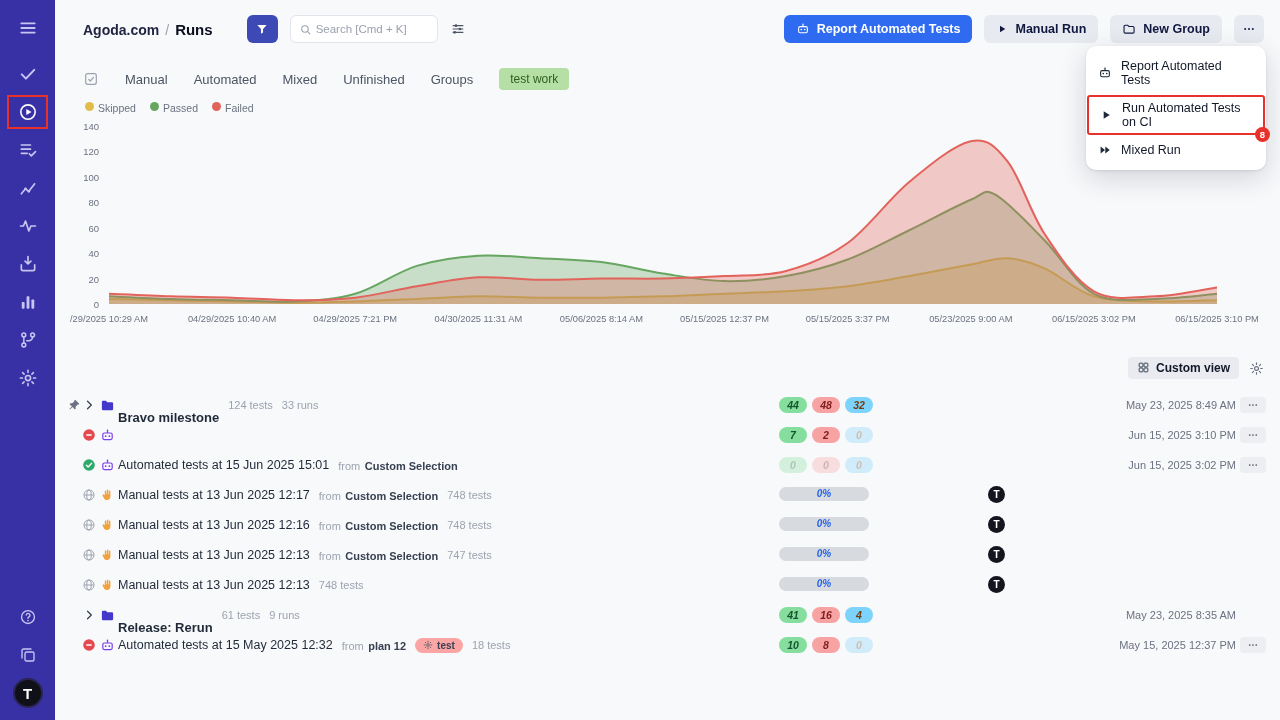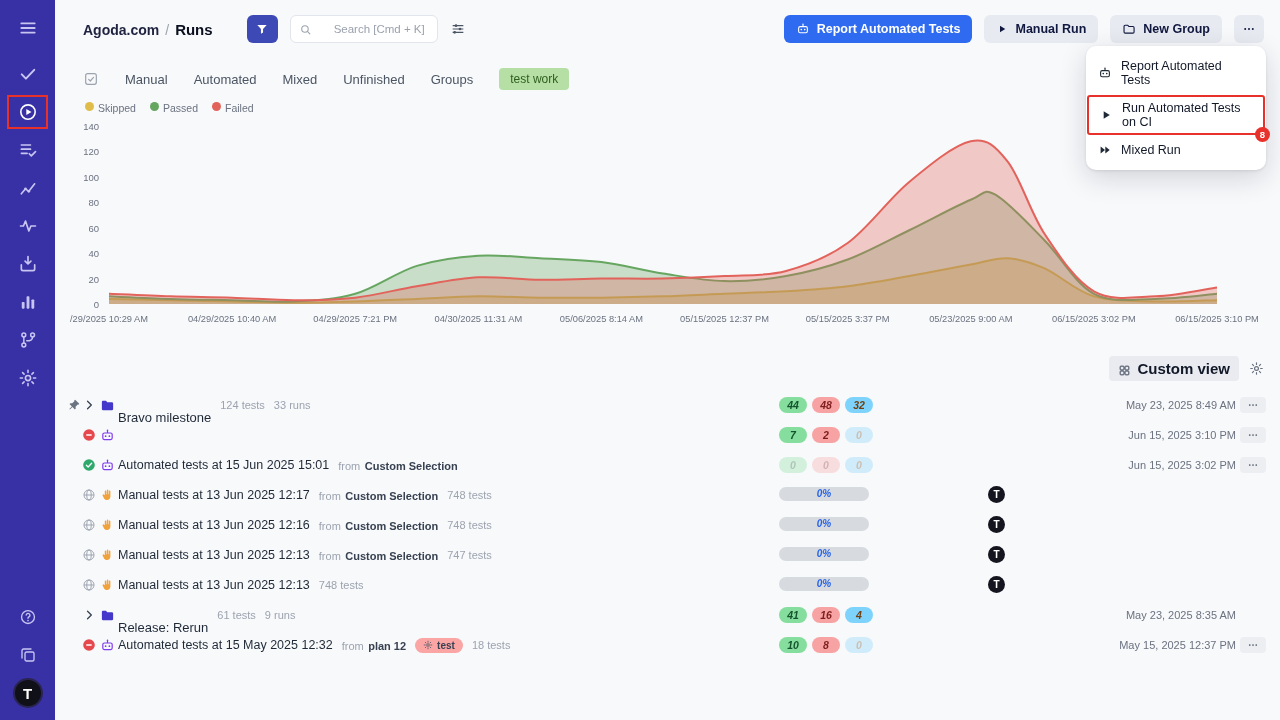--- a/index.html
+++ b/index.html
@@ -27,21 +27,21 @@
   
   .main { flex:1; position:relative; }
   .topbar { height:58px; display:flex; align-items:center; padding:0 16px 0 28px; gap:12px; }
   .crumb { display:flex; align-items:baseline; gap:6px; margin-right:22px; white-space:nowrap; }
   .crumb-proj { font-weight:700; font-size:14px; color:#1f2340; }
   .crumb-sep { color:#9ca3af; font-size:14px; }
   .crumb-page { font-weight:700; font-size:15px; color:#0b0f1e; }
   .filter-btn { width:31px; height:28px; border:none; border-radius:6px; background:#3d49b4; color:#fff;
     display:flex; align-items:center; justify-content:center; cursor:pointer; }
   .searchbox { width:148px; height:28px; background:#fff; border:1px solid #e3e5ec; border-radius:6px;
-    display:flex; align-items:center; gap:22px; padding:0 8px; color:#9ca3af; }
+    display:flex; align-items:center; gap:4px; padding:0 8px; color:#9ca3af; }
   .search-input { border:none; outline:none; width:100%; font-size:11.5px; font-family:"Liberation Sans",sans-serif; color:#374151; background:transparent; }
   .search-input::placeholder { color:#9aa1ad; }
   .sliders { color:#4b5563; cursor:pointer; }
   .flex-sp { flex:1; }
   .btn { height:28px; border:none; border-radius:6px; display:flex; align-items:center; gap:7px;
     padding:0 12px; font-size:12.5px; font-weight:700; cursor:pointer; font-family:"Liberation Sans",sans-serif; white-space:nowrap; }
   .btn-primary { background:#2e6bf0; color:#ffffff; }
   .btn-light { background:#e8eaf1; color:#101840; }
   .btn-sq { padding:0 8px; }
 
@@ -70,41 +70,41 @@
   
   .chart-wrap { position:relative; margin:2px 0 0 28px; height:214px; }
   .ylabels { position:absolute; left:0; top:0; width:16px; height:196px; }
   .ylabel { position:absolute; right:0; font-size:9.5px; color:#6b7280; }
   #chart-svg { position:absolute; left:22px; top:0; }
   .xlabels { position:absolute; left:22px; top:198px; width:1116px; height:14px; }
   .xlabel { position:absolute; transform:translateX(-50%); font-size:9.3px; color:#6b7280; white-space:nowrap; }
 
   
   .view-row { margin:26px 16px 0 0; height:24px; display:flex; justify-content:flex-end; align-items:center; gap:10px; }
-  .view-btn { display:flex; align-items:flex-end; gap:6px; background:#e9ebf1; border:none; border-radius:4px;
-    padding:4px 9px; font-size:15px; font-weight:700; color:#111827; cursor:pointer; font-family:"Liberation Sans",sans-serif; }
+  .view-btn { display:flex; align-items:flex-start; gap:6px; background:#e9ebf1; border:none; border-radius:4px;
+    padding:4px 9px; font-size:12px; font-weight:700; color:#111827; cursor:pointer; font-family:"Liberation Sans",sans-serif; }
   .view-btn .icon { color:#374151; }
   .view-gear { color:#6b7280; cursor:pointer; }
 
   
   .rtable { margin-top:10px; }
   .trow { position:relative; height:30px; cursor:pointer; }
   .c-pin { position:absolute; left:12px; top:8px; color:#6b7280; }
   .c-exp { position:absolute; left:27px; top:8px; color:#374151; }
   .c-status { position:absolute; left:27px; top:8px; }
   .st-stopped { color:#e5484d; }
   .st-passed { color:#2fa86c; }
   .st-public { color:#9ca3af; }
   .c-type { position:absolute; left:45px; top:8px; }
   .ty-folder { color:#4338ca; }
   .ty-robot { color:#7c3aed; }
   .ty-hand { color:#f0a23c; }
   .row-text { position:absolute; left:63px; top:0; height:30px; display:flex; align-items:center; gap:9px; white-space:nowrap; }
   .row-name { font-size:12.5px; font-weight:500; color:#1f2937; }
-  .group .row-name { font-weight:400; font-size:13px;margin-top:24px; }
+  .group .row-name { font-weight:700; font-size:13px;margin-top:24px; }
   .from-word { color:#9ca3af; font-size:11px; }
   .from-src { color:#374151; font-size:11px; font-weight:700; }
   .row-tests { color:#9ca3af; font-size:11px; font-weight:500; }
   .row-tag { display:inline-flex; align-items:center; gap:4px; background:#fca5a5; color:#374151;
     border-radius:9px; padding:2px 8px; font-size:10px; font-weight:700; }
   .row-tag .icon { color:#4b5563; }
   .row-mid { position:absolute; left:724px; top:7px; display:flex; gap:5px;font-style:italic; }
   .pill { min-width:28px; height:16px; line-height:16px; padding:0 6px; border-radius:9px; text-align:center;
     font-size:10.5px; font-weight:700; }
   .pill.passed { background:#86de9e; color:#14532d; }

